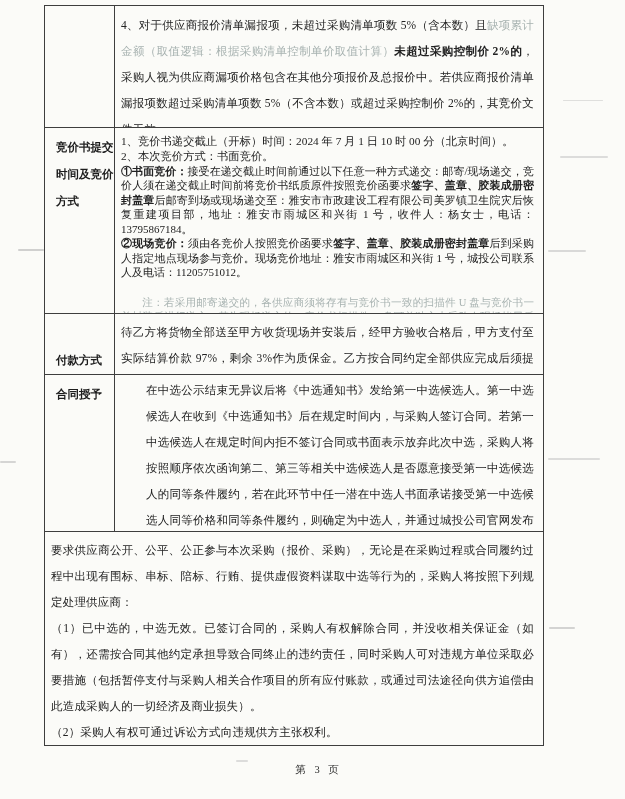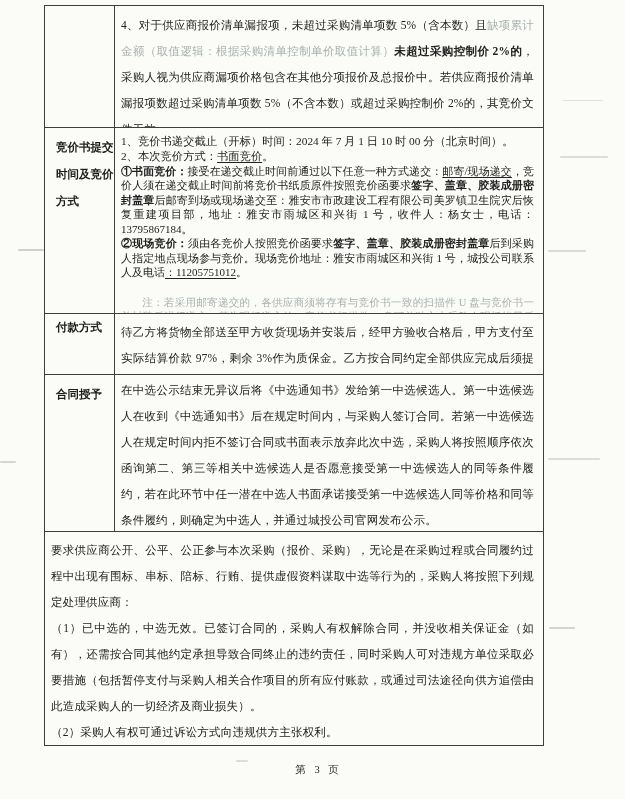--- a/index.html
+++ b/index.html
@@ -15,29 +15,29 @@
     display:flex; flex-direction:column; background:transparent;
   }
   .trow { display:flex; box-sizing:border-box; border-bottom:1.5px solid #3e3e3e; overflow:hidden; }
   .trow:last-child { border-bottom:none; }
   .tlabel {
     flex:0 0 70px; width:70px; box-sizing:border-box;
     border-right:1.5px solid #3e3e3e; padding-left:11px;
     font-weight:bold; font-size:11.5px; line-height:27px; color:#1d1d1d;
   }
   .tlabel.vtop { padding-top:6px; }
-  .tlabel.vcenter { display:flex; flex-direction:column; justify-content:flex-start; padding-top:0; }
+  .tlabel.vcenter { display:flex; flex-direction:column; justify-content:flex-end; padding-top:0; }
   .tcontent { flex:1; box-sizing:border-box; padding-left:6px; padding-right:9px; overflow:hidden; }
   .para { margin:0; text-align:justify; }
   .para-main  { font-size:11.5px; line-height:26px; letter-spacing:0.2px; }
   .para-item  { font-size:11.3px; line-height:15px; }
   .para-small { font-size:11px; line-height:14.5px; }
   .para-note  { font-size:10.6px; line-height:14.4px; margin-top:16px; text-indent:2em; }
   .seg-b { font-weight:bold; }
-  .seg-u { text-decoration:underline; text-underline-offset:2px; text-decoration-thickness:1px;margin-top:8px; }
+  .seg-u { text-underline-offset:2px; text-decoration-thickness:1px;margin-top:8px; }
   .seg-f { color:#a7b2b0; }
   .footer {
     position:absolute; left:12px; right:0; top:763px; text-align:center;
     font-size:10.5px; letter-spacing:3px; color:#2e2e2e;
   }
   .artifact { position:absolute; background:#bdbdbd; border-radius:1px; }
 </style>
 </head>
 <body>
 
@@ -65,21 +65,21 @@
         </div>
       </div>
       <div class="trow" style="height: 61px;">
         <div class="tlabel vcenter">
           <div class="tlabel-line">付款方式</div>
         </div>
         <div class="tcontent" style="padding-top: 5px;">
           <div class="para para-main"><span>待乙方将货物全部送至甲方收货现场并安装后，经甲方验收合格后，甲方支付至实际结算价款 97%，剩余 3%作为质保金。乙方按合同约定全部供应完成后须提供封账协议。</span></div>
         </div>
       </div>
-      <div class="trow" style="height: 157px;">
+      <div class="trow" style="height: 157px; gap: 25px;">
         <div class="tlabel vtop">
           <div class="tlabel-line">合同授予</div>
         </div>
         <div class="tcontent" style="padding-top: 2px;">
           <div class="para para-main"><span>在中选公示结束无异议后将《中选通知书》发给第一中选候选人。第一中选候选人在收到《中选通知书》后在规定时间内，与采购人签订合同。若第一中选候选人在规定时间内拒不签订合同或书面表示放弃此次中选，采购人将按照顺序依次函询第二、第三等相关中选候选人是否愿意接受第一中选候选人的同等条件履约，若在此环节中任一潜在中选人书面承诺接受第一中选候选人同等价格和同等条件履约，则确定为中选人，并通过城投公司官网发布公示。</span></div>
         </div>
       </div>
       <div class="trow" style="height: 214px;">
         <div class="tcontent" style="padding-top: 5px;">
           <div class="para para-main"><span>要求供应商公开、公平、公正参与本次采购（报价、采购），无论是在采购过程或合同履约过程中出现有围标、串标、陪标、行贿、提供虚假资料谋取中选等行为的，采购人将按照下列规定处理供应商：</span></div>

